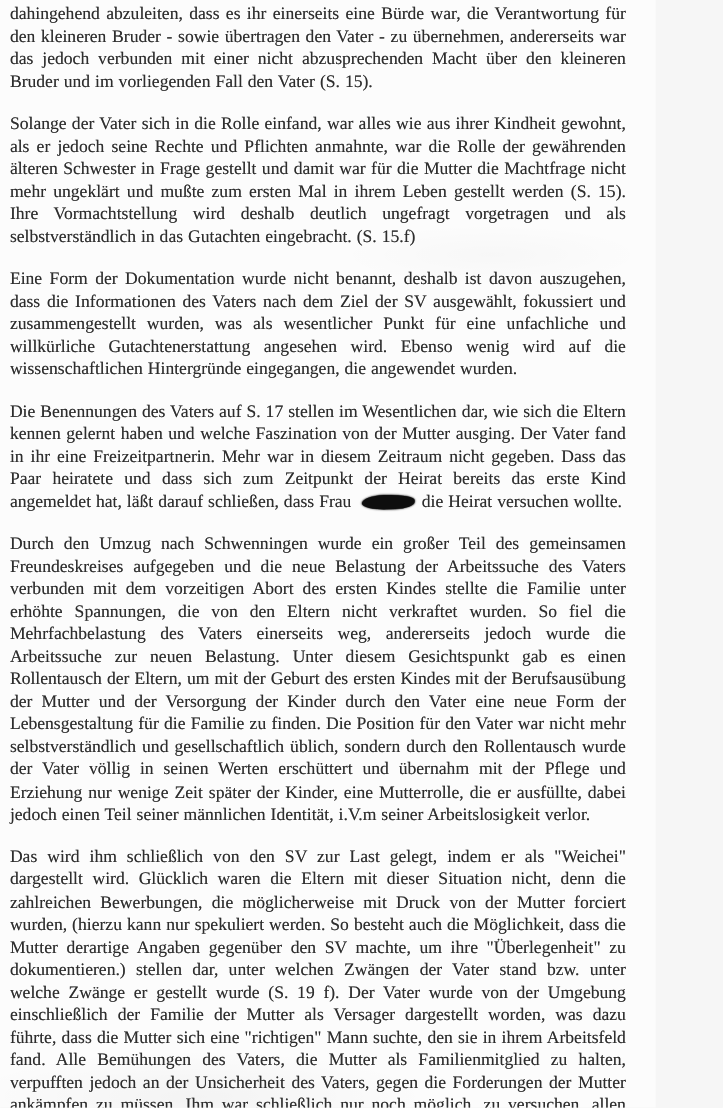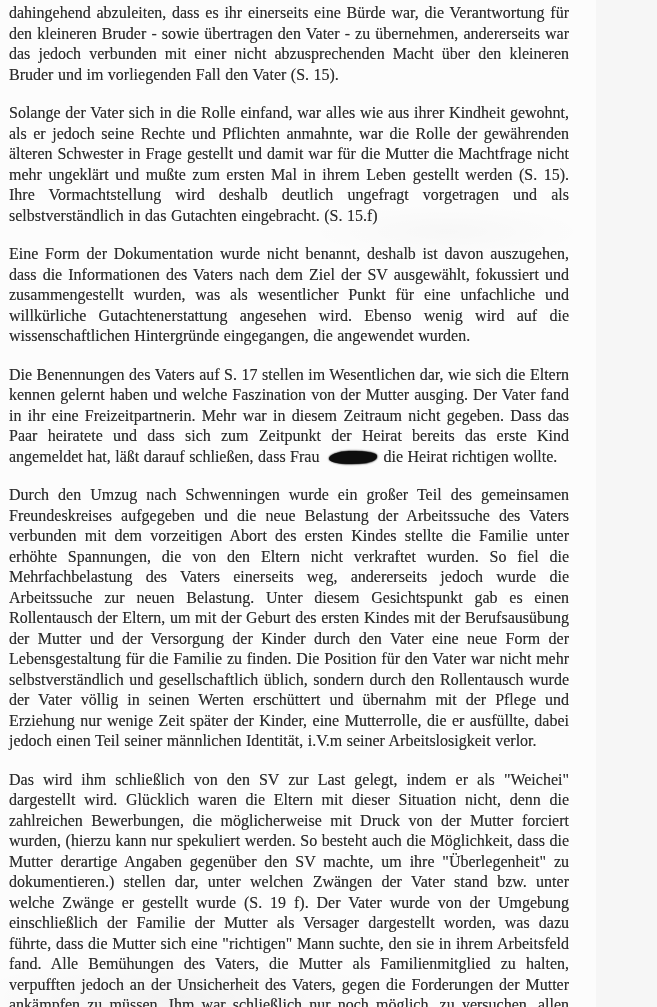--- a/index.html
+++ b/index.html
@@ -72,20 +72,20 @@
   <p class="para">dahingehend abzuleiten, dass es ihr einerseits eine Bürde war, die Verantwortung für den kleineren Bruder - sowie übertragen den Vater - zu übernehmen, andererseits war das jedoch verbunden mit einer nicht abzusprechenden Macht über den kleineren Bruder und im vorliegenden Fall den Vater (S. 15).</p>
 
   <p class="para">Solange der Vater sich in die Rolle einfand, war alles wie aus ihrer Kindheit gewohnt, als er jedoch seine Rechte und Pflichten anmahnte, war die Rolle der gewährenden älteren Schwester in Frage gestellt und damit war für die Mutter die Machtfrage nicht mehr ungeklärt und mußte zum ersten Mal in ihrem Leben gestellt werden (S. 15). Ihre Vormachtstellung wird deshalb deutlich ungefragt vorgetragen und als selbstverständlich in das Gutachten eingebracht. (S. 15.f)</p>
 
 
   <p class="para">Eine Form der Dokumentation wurde nicht benannt, deshalb ist davon auszugehen, dass die Informationen des Vaters nach dem Ziel der SV ausgewählt, fokussiert und zusammengestellt wurden, was als wesentlicher Punkt für eine unfachliche und willkürliche Gutachtenerstattung angesehen wird. Ebenso wenig wird auf die wissenschaftlichen Hintergründe eingegangen, die angewendet wurden.</p>
 
   <p class="para">
     <span>Die Benennungen des Vaters auf S. 17 stellen im Wesentlichen dar, wie sich die Eltern kennen gelernt haben und welche Faszination von der Mutter ausging. Der Vater fand in ihr eine Freizeitpartnerin. Mehr war in diesem Zeitraum nicht gegeben. Dass das Paar heiratete und dass sich zum Zeitpunkt der Heirat bereits das erste Kind angemeldet hat, läßt darauf schließen, dass Frau</span>
     <span class="redaction redaction-inline"></span>
-    <span>die Heirat richtigen wollte.</span>
+    <span>die Heirat versuchen wollte.</span>
   </p>
 
   <p class="para">Durch den Umzug nach Schwenningen wurde ein großer Teil des gemeinsamen Freundeskreises aufgegeben und die neue Belastung der Arbeitssuche des Vaters verbunden mit dem vorzeitigen Abort des ersten Kindes stellte die Familie unter erhöhte Spannungen, die von den Eltern nicht verkraftet wurden. So fiel die Mehrfachbelastung des Vaters einerseits weg, andererseits jedoch wurde die Arbeitssuche zur neuen Belastung. Unter diesem Gesichtspunkt gab es einen Rollentausch der Eltern, um mit der Geburt des ersten Kindes mit der Berufsausübung der Mutter und der Versorgung der Kinder durch den Vater eine neue Form der Lebensgestaltung für die Familie zu finden. Die Position für den Vater war nicht mehr selbstverständlich und gesellschaftlich üblich, sondern durch den Rollentausch wurde der Vater völlig in seinen Werten erschüttert und übernahm mit der Pflege und Erziehung nur wenige Zeit später der Kinder, eine Mutterrolle, die er ausfüllte, dabei jedoch einen Teil seiner männlichen Identität, i.V.m seiner Arbeitslosigkeit verlor.</p>
 
   <p class="para">Das wird ihm schließlich von den SV zur Last gelegt, indem er als "Weichei" dargestellt wird. Glücklich waren die Eltern mit dieser Situation nicht, denn die zahlreichen Bewerbungen, die möglicherweise  mit Druck von der Mutter forciert wurden, (hierzu kann nur spekuliert werden. So besteht auch die Möglichkeit, dass die Mutter derartige Angaben gegenüber den SV machte, um ihre "Überlegenheit" zu dokumentieren.) stellen dar, unter welchen Zwängen der Vater stand bzw. unter welche Zwänge er gestellt wurde (S. 19 f). Der Vater wurde von der Umgebung einschließlich der Familie der Mutter als Versager dargestellt worden, was dazu führte, dass die Mutter sich eine "richtigen" Mann suchte, den sie in ihrem Arbeitsfeld fand. Alle Bemühungen des Vaters, die Mutter als Familienmitglied zu halten, verpufften jedoch an der Unsicherheit des Vaters, gegen die Forderungen der Mutter ankämpfen zu müssen. Ihm war schließlich nur noch möglich, zu versuchen, allen Anforderungen gerecht zu werden und</p>
 
 </div>
 
 </body></html>

